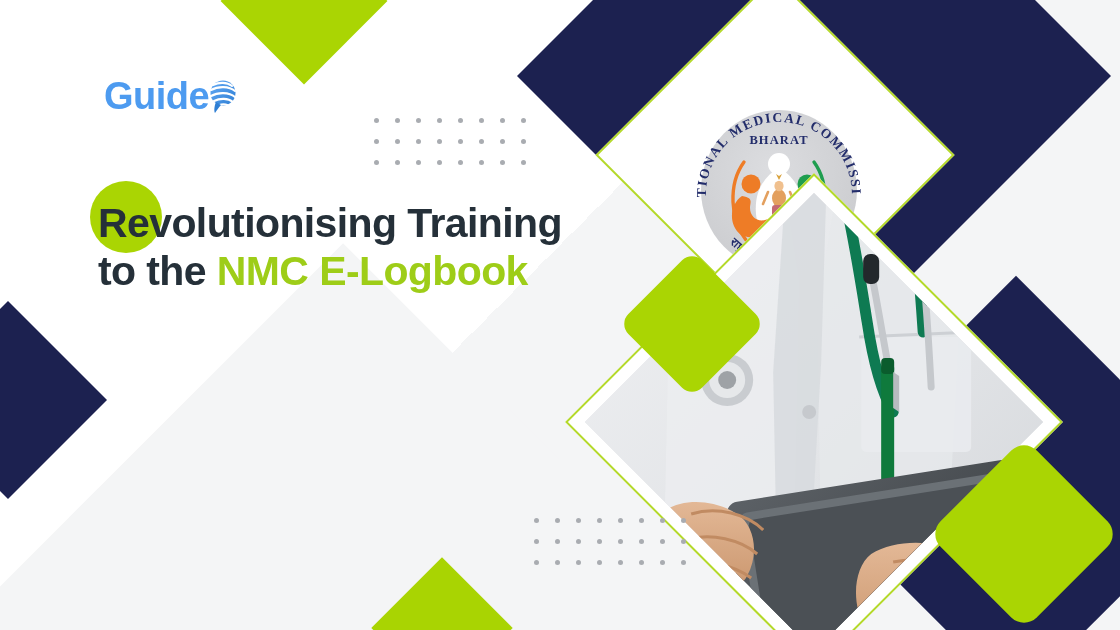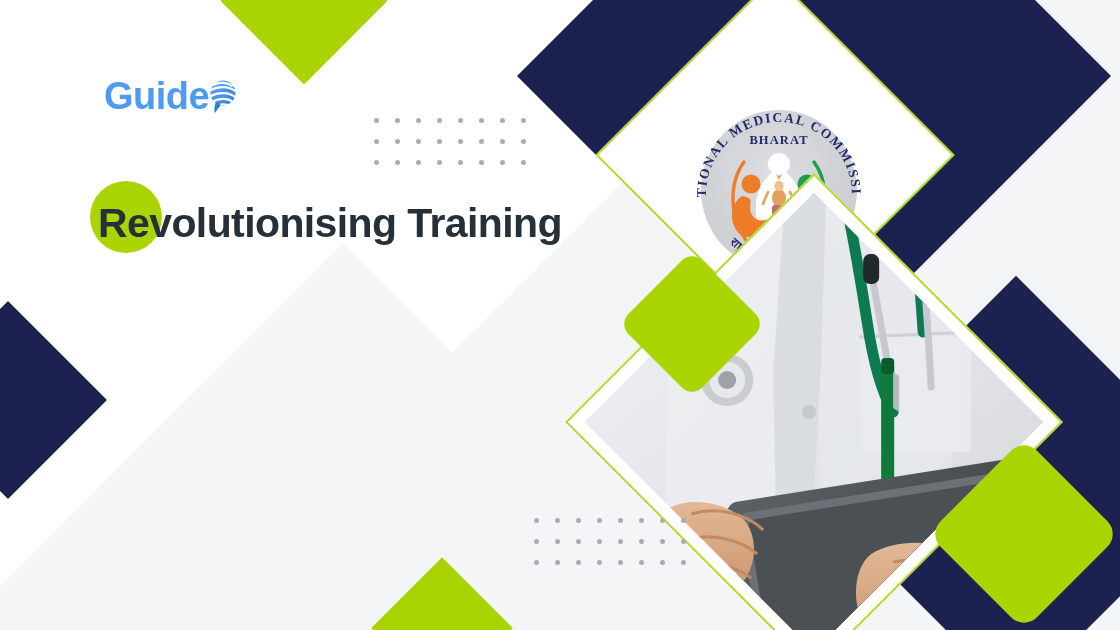--- a/index.html
+++ b/index.html
@@ -332,16 +332,17 @@
       <path d="M6,18 C13,14 24,14 30,19" stroke="#ffffff" stroke-width="2.1" fill="none" stroke-linecap="round"></path>
       <path d="M9,23 C15,20 23,20 28,24" stroke="#ffffff" stroke-width="2.1" fill="none" stroke-linecap="round"></path>
       <path d="M14,27 C17,26 20,26 23,27" stroke="#ffffff" stroke-width="1.8" fill="none" stroke-linecap="round"></path>
       <path d="M11,24 C9,29 9,33 10,35 C12,32 14,29 16,27 Z" fill="#2f7fd4"></path>
     </svg>
   </div>
 
   <div class="circle-accent"></div>
   <div class="headline">
     <div>Revolutionising Training</div>
+    <div><span>to the </span><span class="hl-accent">NMC E-Logbook</span></div>
   </div>
 
 
 </div>
 
 </body></html>

